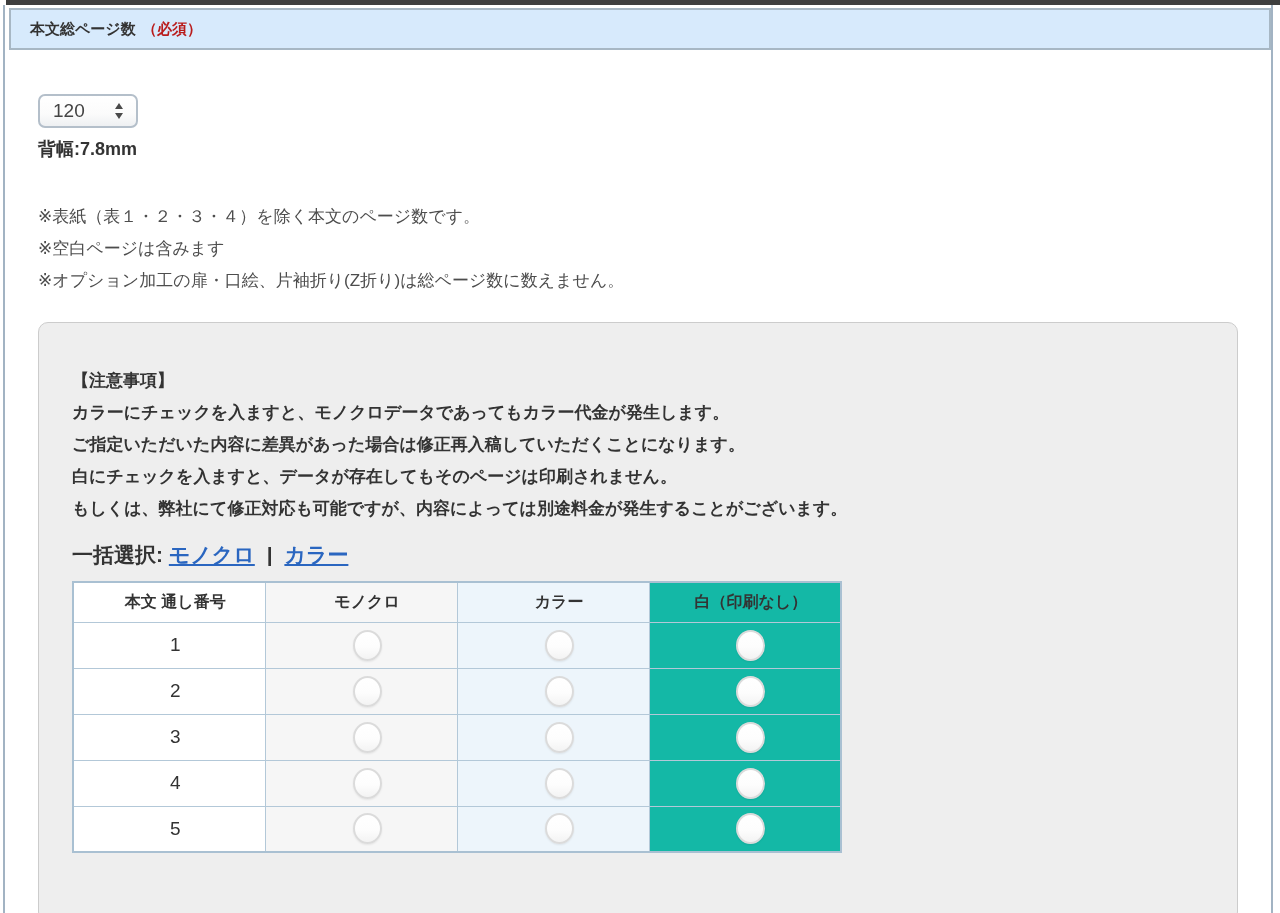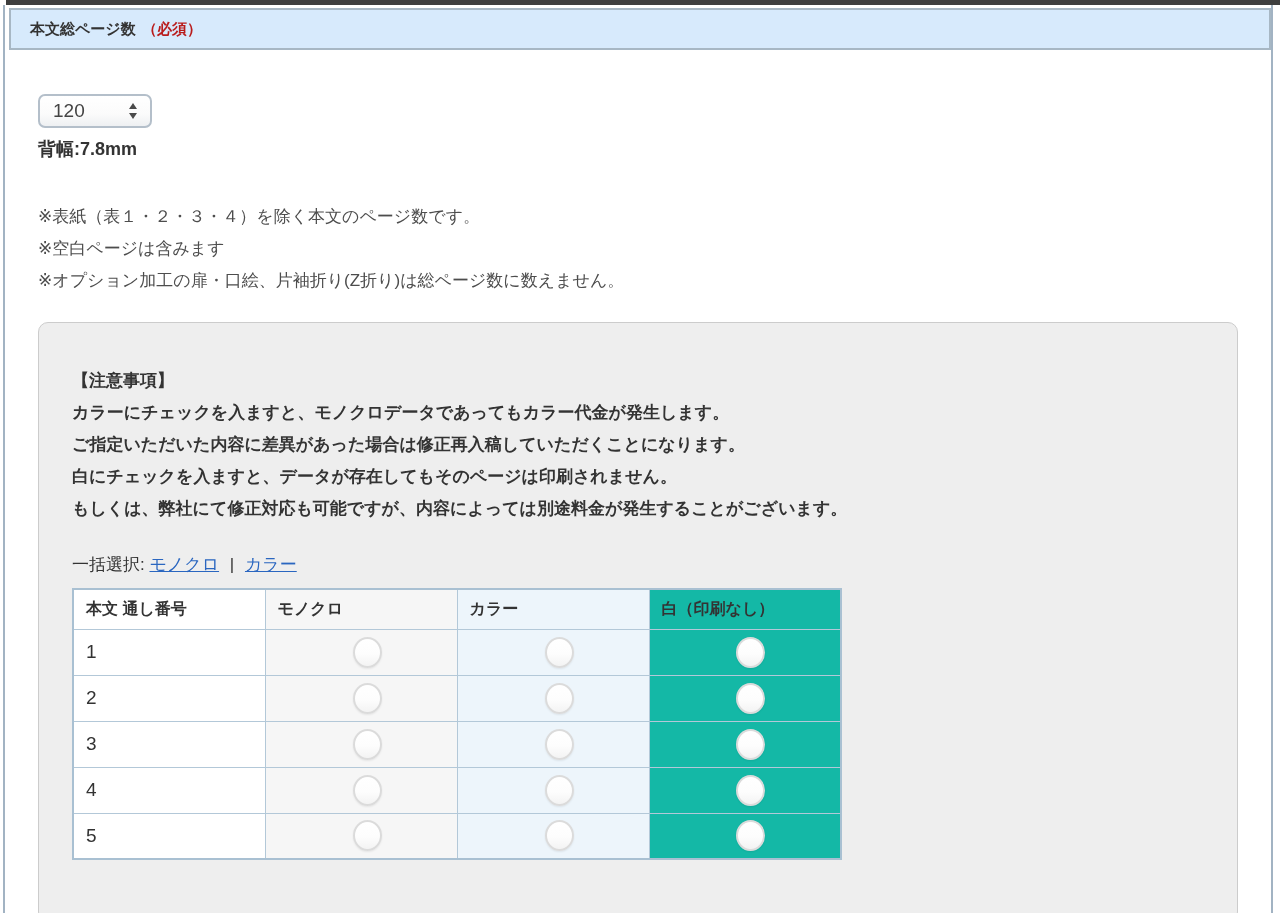--- a/index.html
+++ b/index.html
@@ -31,21 +31,21 @@
     font-size: 15px;
     font-weight: bold;
     color: #333;
   }
   .required { color: #b91c1c; margin-left: 2px; }
   .content { padding: 0 0 0 33px; }
 
   
   .select-box {
     margin-top: 44px;
-    width: 114px; height: 34px;
+    width: 100px; height: 34px;
     border: 2px solid #b4bfca;
     border-radius: 7px;
     background: linear-gradient(180deg, #ffffff 0%, #fbfbfb 60%, #eef0f2 100%);
     display: inline-flex; align-items: center; justify-content: space-between;
     padding: 0 12px 0 13px;
     font-size: 19px; color: #444;
     cursor: default;
   }
   .stepper { width: 10px; height: 18px; display: inline-block; }
 
@@ -61,34 +61,34 @@
     width: 1200px;
     min-height: 600px;
     background: #eeeeee;
     border: 1px solid #cccccc;
     border-radius: 10px;
     padding: 42px 33px 40px 33px;
   }
   .caution-heading, .caution-line {
     font-size: 17px; font-weight: bold; color: #333; line-height: 32px;
   }
-  .bulk-select { margin-top: 28px; font-size: 17px; color: #333; }
+  .bulk-select { margin-top: 16px; font-size: 21px; color: #333; font-weight: bold; }
   .bulk-select a { color: #2a66c0; text-decoration: underline; }
   .bulk-sep { color: #333; margin: 0 6px; }
 
   table.page-table {
     margin-top: 12px;
     border-collapse: collapse;
     border: 2px solid #a9c0d2;
     background: #ffffff;
   }
   .page-table th, .page-table td {
     border: 1px solid #b3c8d8;
     width: 192px;
-    text-align: left;
+    text-align: center;
     vertical-align: middle;
     padding-left: 12px;
   }
   .page-table th { height: 40px; font-size: 16px; font-weight: bold; color: #333; }
   .page-table td { height: 46px; font-size: 19px; font-weight: normal; color: #333; }
   .col-num   { background: #ffffff; }
   .col-mono  { background: #f6f6f6; }
   .col-color { background: #edf5fb; }
   .col-white { background: #14b8a6; margin-top: 20px; }
 

